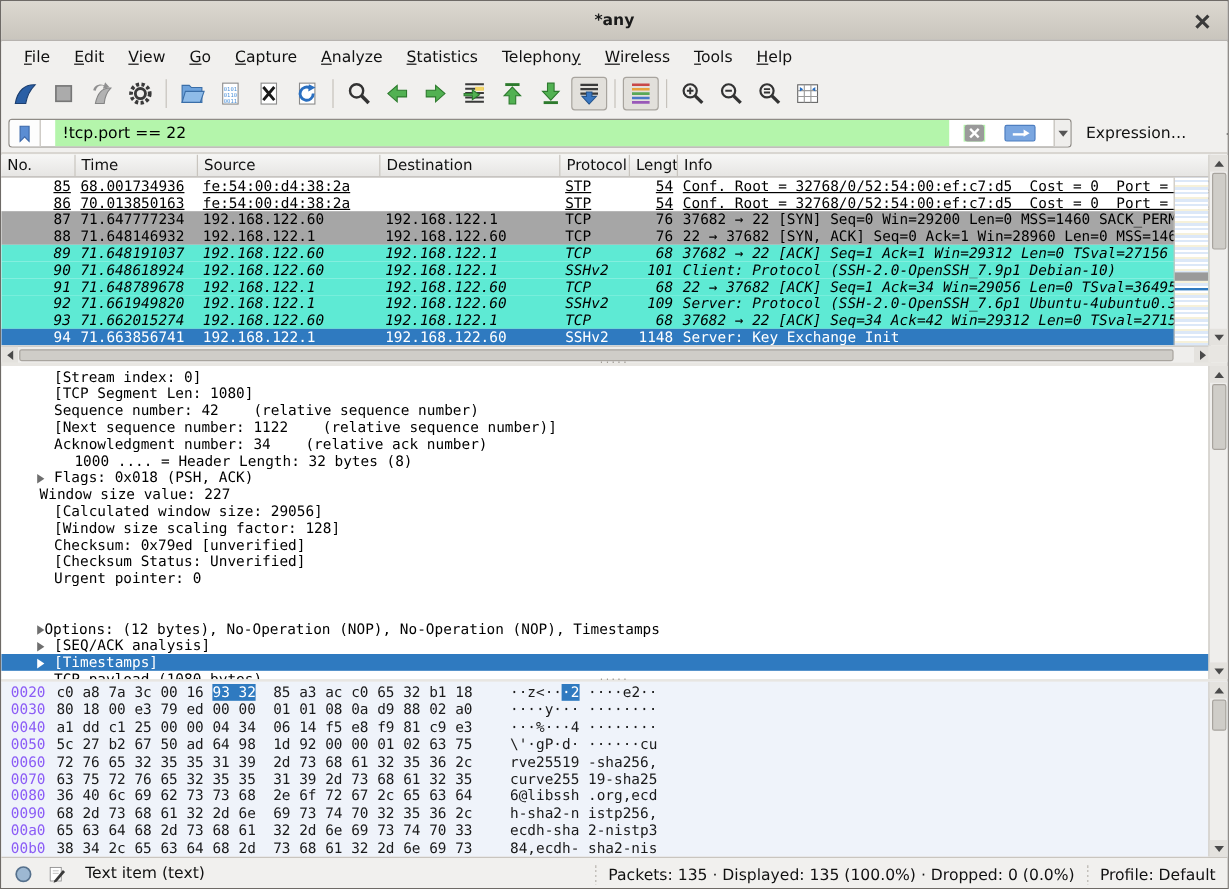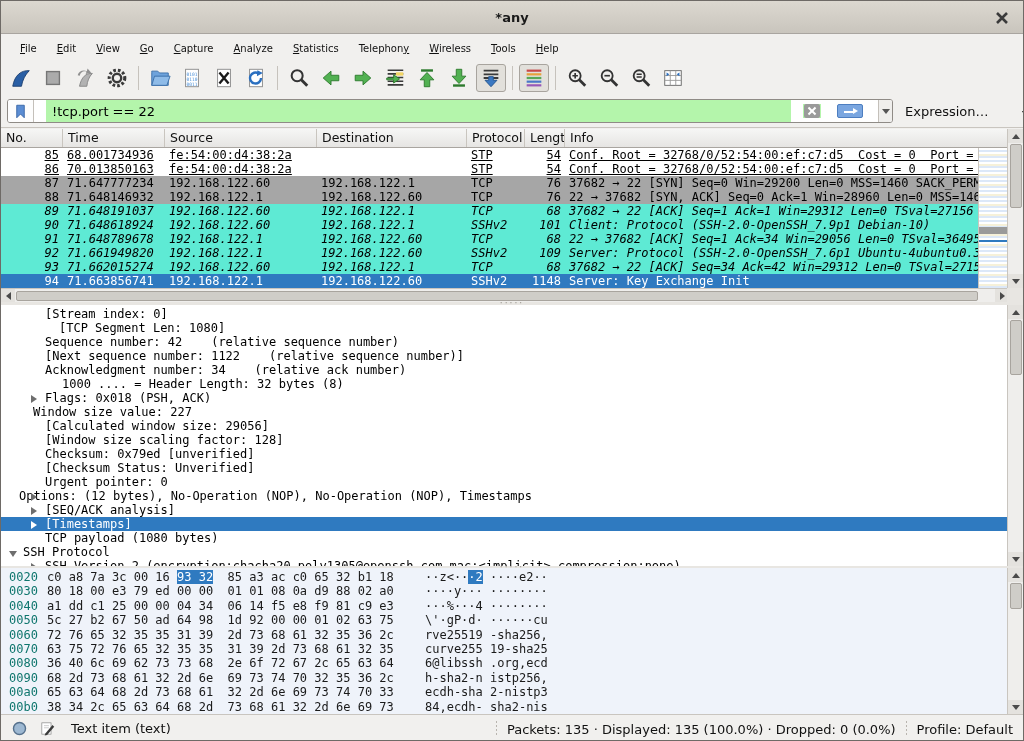--- a/index.html
+++ b/index.html
@@ -11,21 +11,21 @@
   .titlebar { position:absolute; left:0; top:0; width:100%; height:33px;
     background:linear-gradient(#dcd8d0,#c9c5bd); border-bottom:1px solid #a9a5a0;
     display:flex; align-items:center; justify-content:center; }
   .titlebar .title { font-size:13px; font-weight:bold; color:#1a1a1a; }
   .close-btn { position:absolute; right:12px; top:8px; width:18px; height:18px; cursor:default; }
   .close-btn svg { width:100%; height:100%; }
 
   
   .menubar { position:absolute; left:0; top:34px; width:100%; height:26px;
     background:#f1f0ee; display:flex; align-items:center; padding-left:10px; gap:2px; }
-  .menu-item { font-size:10px; color:#111; padding:4px 9px; white-space:nowrap; }
+  .menu-item { font-size:13px; color:#111; padding:4px 9px; white-space:nowrap; }
   .menu-item u { text-decoration:underline; }
 
   
   .toolbar { position:absolute; left:0; top:60px; width:100%; height:34px;
     background:#f1f0ee; display:flex; align-items:center; padding-left:4px; }
   .tb-btn { width:30px; height:28px; display:flex; align-items:center; justify-content:center;
     border:1px solid transparent; border-radius:3px; margin:0 1px; }
   .tb-btn svg { width:22px; height:22px; }
   .tb-btn.pressed { background:#e2e0db; border:1px solid #a8a49e; }
   .tb-sep { width:1px; height:24px; background:#c6c2bc; margin:0 5px; }
@@ -107,21 +107,21 @@
   .det-arrow { position:absolute; top:4px; }
   .exp-r { width:0;height:0;border-top:4px solid transparent;border-bottom:4px solid transparent;border-left:6px solid #6e6e6e; }
   .exp-d { width:0;height:0;border-left:4px solid transparent;border-right:4px solid transparent;border-top:6px solid #6e6e6e; margin-top:2px; }
   .det-line.sel .exp-r { border-left-color:#fff; }
 
   
   .hexpane { position:absolute; left:0; top:567px; width:100%; height:146px; background:#eff3fa; overflow:hidden; }
   .hex-rows { position:absolute; left:0; top:2px; width:1008px;
     font-family:"DejaVu Sans Mono", monospace; font-size:12px; }
   .hex-row { height:14.4px; line-height:14.4px; white-space:pre; display:flex; }
-  .hx-off { color:#0f766e; width:38px; padding-left:8px; flex:0 0 auto; }
+  .hx-off { color:#8b5cf6; width:38px; padding-left:8px; flex:0 0 auto; }
   .hx-bytes { color:#1a1a1a; width:372px; padding-left:8px; flex:0 0 auto; }
   .hx-ascii { color:#1a1a1a; padding-left:14px; }
   .hl { background:#2f7ac0; color:#fff; }
 
   
   .statusbar { position:absolute; left:0; top:713px; width:100%; height:28px; background:#f1f0ee;
     border-top:1px solid #c9c5bf; display:flex; align-items:center; font-size:13px; color:#111; }
   .sb-icon { width:20px; height:20px; margin-left:8px; display:flex; align-items:center; justify-content:center; }
   .sb-icon svg { width:17px; height:17px; }
   .sb-left-text { margin-left:14px; white-space:nowrap; }
@@ -448,33 +448,33 @@
     <div class="corner"></div>
   </div>
 
   <div class="splitter" style="top:301px;">
       <span>·····</span>
     </div>
 
   <div class="details">
     <div class="det-lines">
         <div class="det-line" style="padding-left: 44px;">[Stream index: 0]</div>
-        <div class="det-line" style="padding-left: 58px;">[TCP Segment Len: 1080]</div>
+        <div class="det-line" style="padding-left: 44px;">[TCP Segment Len: 1080]</div>
         <div class="det-line" style="padding-left: 44px;">Sequence number: 42    (relative sequence number)</div>
         <div class="det-line" style="padding-left: 44px;">[Next sequence number: 1122    (relative sequence number)]</div>
         <div class="det-line" style="padding-left: 44px;">Acknowledgment number: 34    (relative ack number)</div>
         <div class="det-line" style="padding-left: 61px;">1000 .... = Header Length: 32 bytes (8)</div>
         <div class="det-line" style="padding-left: 44px;"><span class="det-arrow exp-r" style="left: 30px;"></span>Flags: 0x018 (PSH, ACK)</div>
         <div class="det-line" style="padding-left: 32px;">Window size value: 227</div>
         <div class="det-line" style="padding-left: 44px;">[Calculated window size: 29056]</div>
         <div class="det-line" style="padding-left: 44px;">[Window size scaling factor: 128]</div>
         <div class="det-line" style="padding-left: 44px;">Checksum: 0x79ed [unverified]</div>
         <div class="det-line" style="padding-left: 44px;">[Checksum Status: Unverified]</div>
         <div class="det-line" style="padding-left: 44px;">Urgent pointer: 0</div>
-        <div class="det-line" style="padding-left: 18px;"><span class="det-arrow exp-r" style="left: 30px;"></span>Options: (12 bytes), No-Operation (NOP), No-Operation (NOP), Timestamps</div>
+        <div class="det-line" style="padding-left: 36px; margin-top: 28px;"><span class="det-arrow exp-r" style="left: 30px;"></span>Options: (12 bytes), No-Operation (NOP), No-Operation (NOP), Timestamps</div>
         <div class="det-line" style="padding-left: 44px;"><span class="det-arrow exp-r" style="left: 30px;"></span>[SEQ/ACK analysis]</div>
         <div class="det-line sel" style="padding-left: 44px;"><span class="det-arrow exp-r" style="left: 30px;"></span>[Timestamps]</div>
         <div class="det-line" style="padding-left: 44px;">TCP payload (1080 bytes)</div>
         <div class="det-line" style="padding-left: 22px;"><span class="det-arrow exp-d" style="left: 8px;"></span>SSH Protocol</div>
         <div class="det-line" style="padding-left: 44px;"><span class="det-arrow exp-r" style="left: 30px;"></span>SSH Version 2 (encryption:chacha20-poly1305@openssh.com mac:&lt;implicit&gt; compression:none)</div>
       </div>
     <div class="vscroll" style="right:0; top:0; height:261px;">
       <div class="vs-arrow" style="top:0;">
           <span class="tri-up"></span>
         </div>

